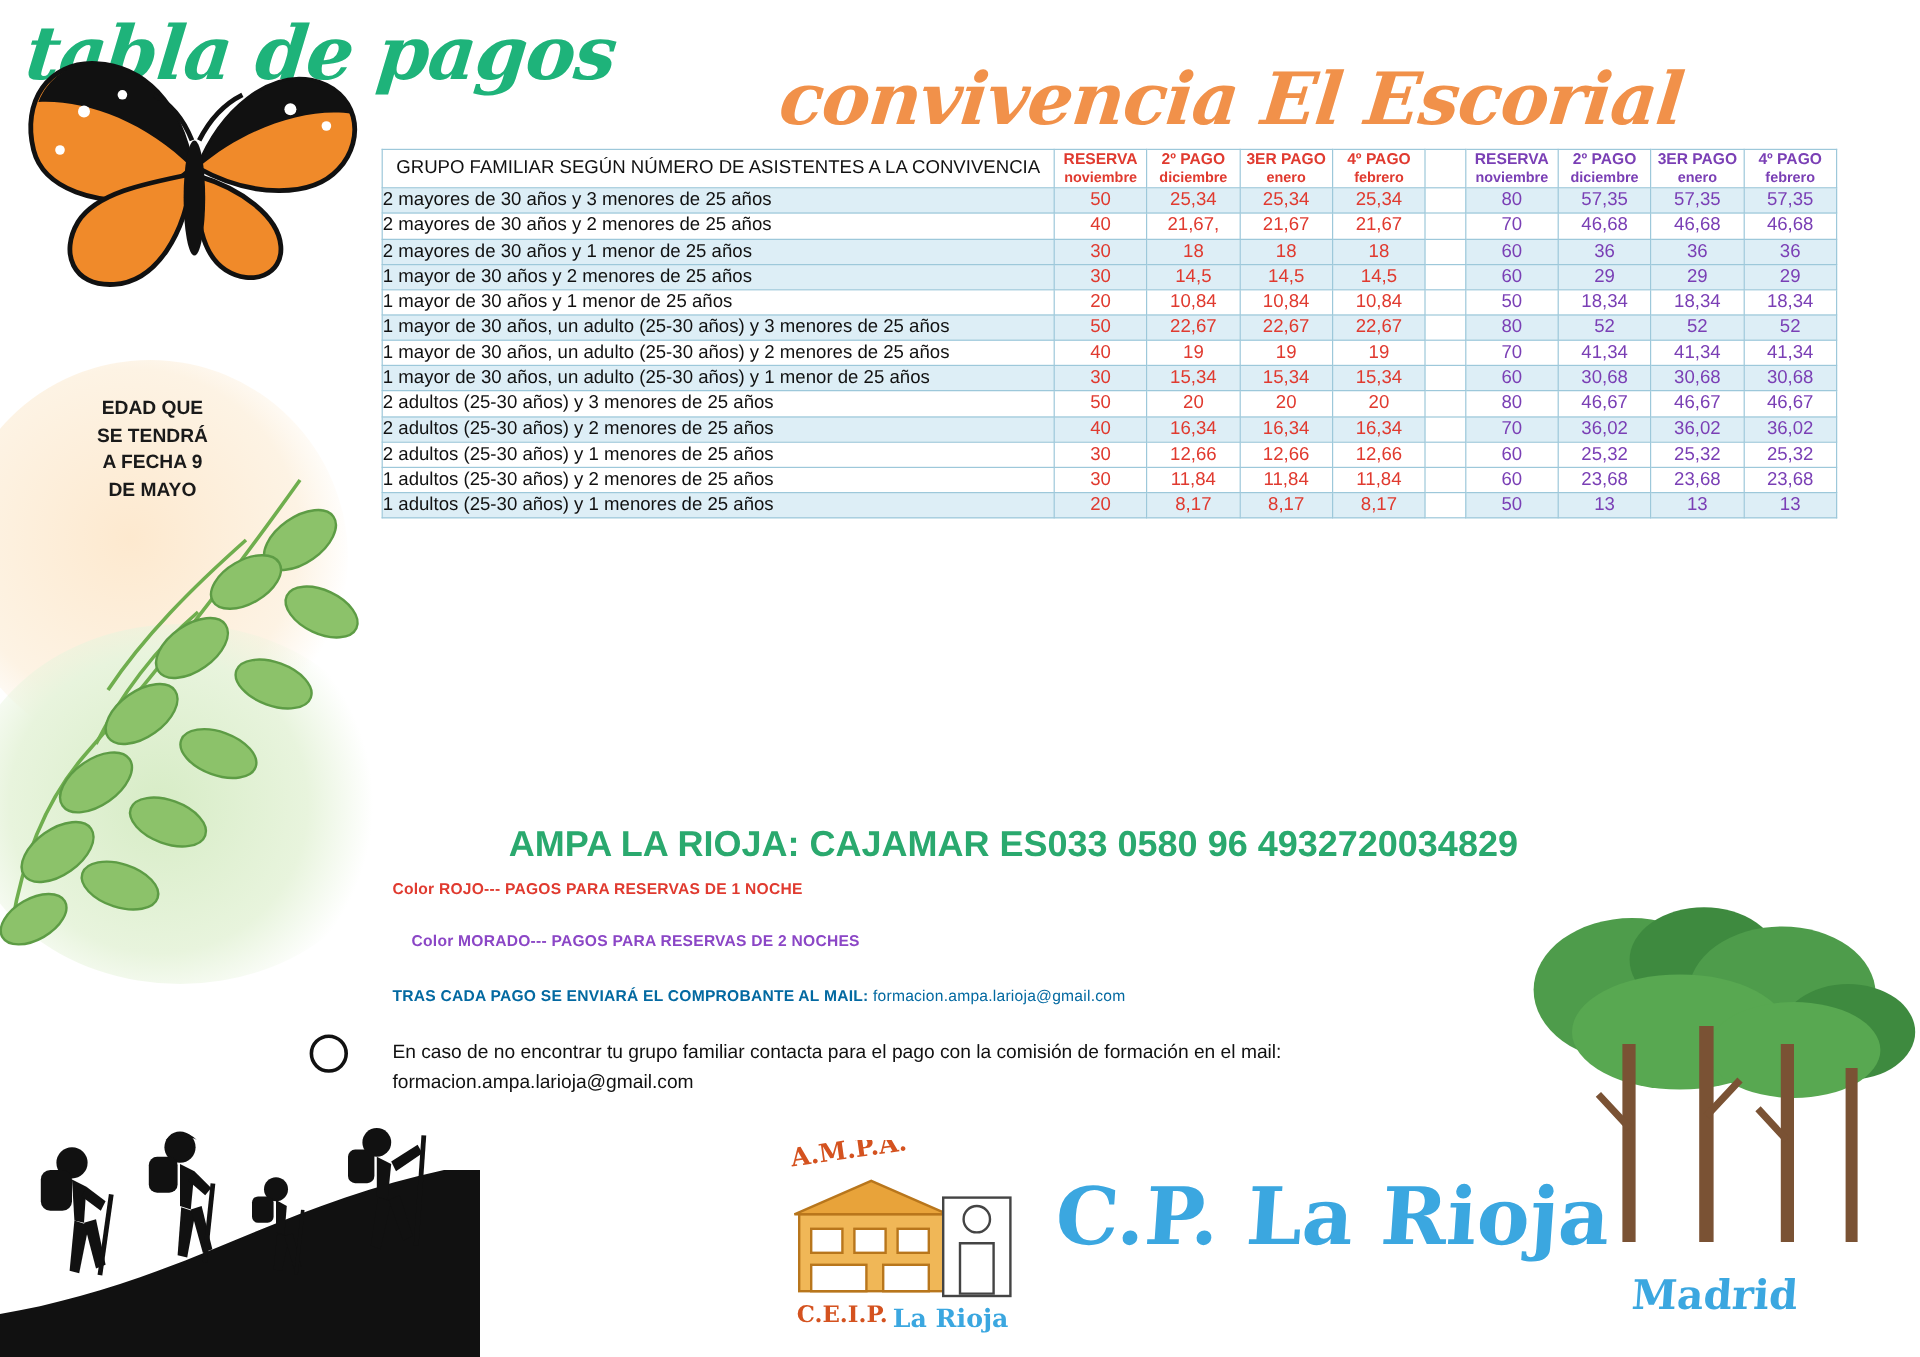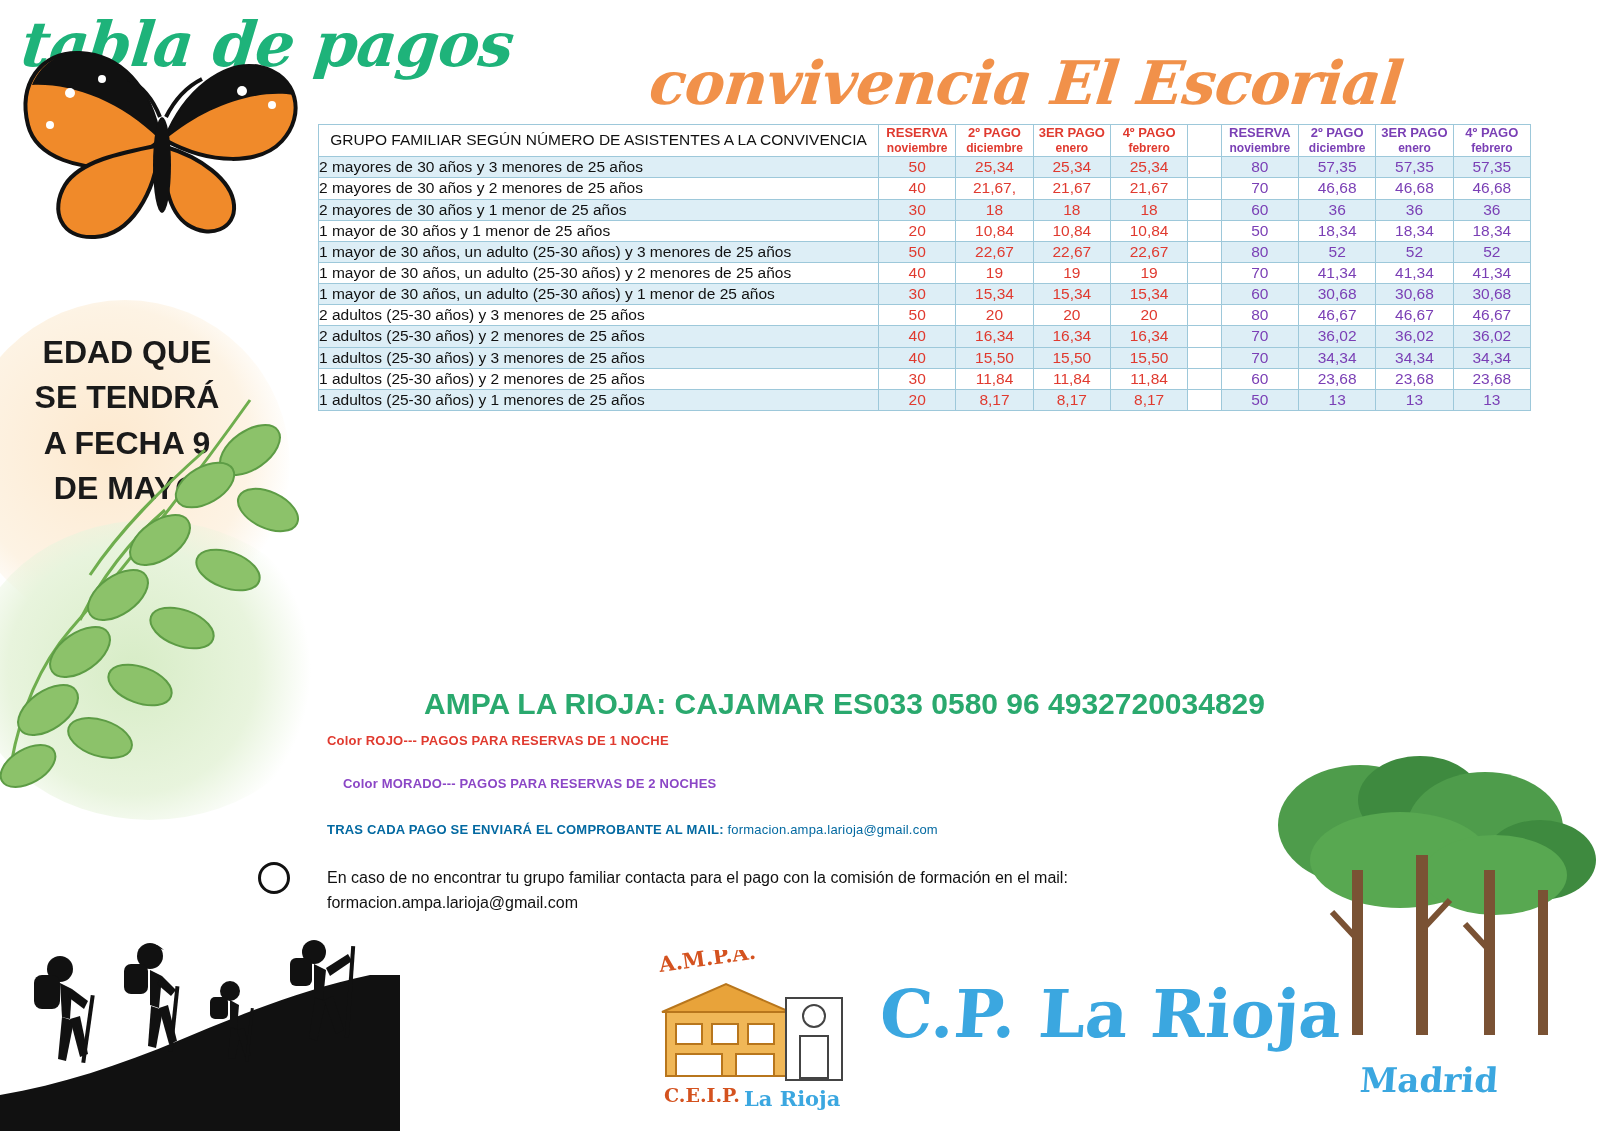--- a/index.html
+++ b/index.html
@@ -59,21 +59,21 @@
 
   
   .butterfly { position: absolute; left: 0px; top: 40px; width: 320px; height: 210px; }
 
   
   .edad-block {
     position: absolute;
     left: 32px; top: 330px;
     width: 190px;
     text-align: center;
-    font-size: 32px;
+    font-size: 16px;
     font-weight: bold;
     line-height: 1.42;
     color: #1a1a1a;
   }
 
   
   .leaves { position: absolute; left: 0px; top: 380px; width: 330px; height: 420px; }
 
   
   .hikers { position: absolute; left: 0px; top: 880px; width: 400px; height: 251px; }
@@ -334,20 +334,32 @@
           <td class="num red">30</td>
           <td class="num red">18</td>
           <td class="num red">18</td>
           <td class="num red">18</td>
           <td class="gap"></td>
           <td class="num purple">60</td>
           <td class="num purple">36</td>
           <td class="num purple">36</td>
           <td class="num purple">36</td>
         </tr>
+        <tr class="alt">
+          <td class="desc">1 mayor de 30 años y 2 menores de 25 años</td>
+          <td class="num red">30</td>
+          <td class="num red">14,5</td>
+          <td class="num red">14,5</td>
+          <td class="num red">14,5</td>
+          <td class="gap"></td>
+          <td class="num purple">60</td>
+          <td class="num purple">29</td>
+          <td class="num purple">29</td>
+          <td class="num purple">29</td>
+        </tr>
         <tr>
           <td class="desc">1 mayor de 30 años y 1 menor de 25 años</td>
           <td class="num red">20</td>
           <td class="num red">10,84</td>
           <td class="num red">10,84</td>
           <td class="num red">10,84</td>
           <td class="gap"></td>
           <td class="num purple">50</td>
           <td class="num purple">18,34</td>
           <td class="num purple">18,34</td>
@@ -406,31 +418,31 @@
           <td class="num red">40</td>
           <td class="num red">16,34</td>
           <td class="num red">16,34</td>
           <td class="num red">16,34</td>
           <td class="gap"></td>
           <td class="num purple">70</td>
           <td class="num purple">36,02</td>
           <td class="num purple">36,02</td>
           <td class="num purple">36,02</td>
         </tr>
-        <tr class="alt">
-          <td class="desc">1 adultos (25-30 años) y 3 menores de 25 años</td>
-          <td class="num red">40</td>
-          <td class="num red">15,50</td>
-          <td class="num red">15,50</td>
-          <td class="num red">15,50</td>
-          <td class="gap"></td>
-          <td class="num purple">70</td>
-          <td class="num purple">34,34</td>
-          <td class="num purple">34,34</td>
-          <td class="num purple">34,34</td>
+        <tr>
+          <td class="desc">2 adultos (25-30 años) y 1 menores de 25 años</td>
+          <td class="num red">30</td>
+          <td class="num red">12,66</td>
+          <td class="num red">12,66</td>
+          <td class="num red">12,66</td>
+          <td class="gap"></td>
+          <td class="num purple">60</td>
+          <td class="num purple">25,32</td>
+          <td class="num purple">25,32</td>
+          <td class="num purple">25,32</td>
         </tr>
         <tr>
           <td class="desc">1 adultos (25-30 años) y 2 menores de 25 años</td>
           <td class="num red">30</td>
           <td class="num red">11,84</td>
           <td class="num red">11,84</td>
           <td class="num red">11,84</td>
           <td class="gap"></td>
           <td class="num purple">60</td>
           <td class="num purple">23,68</td>

